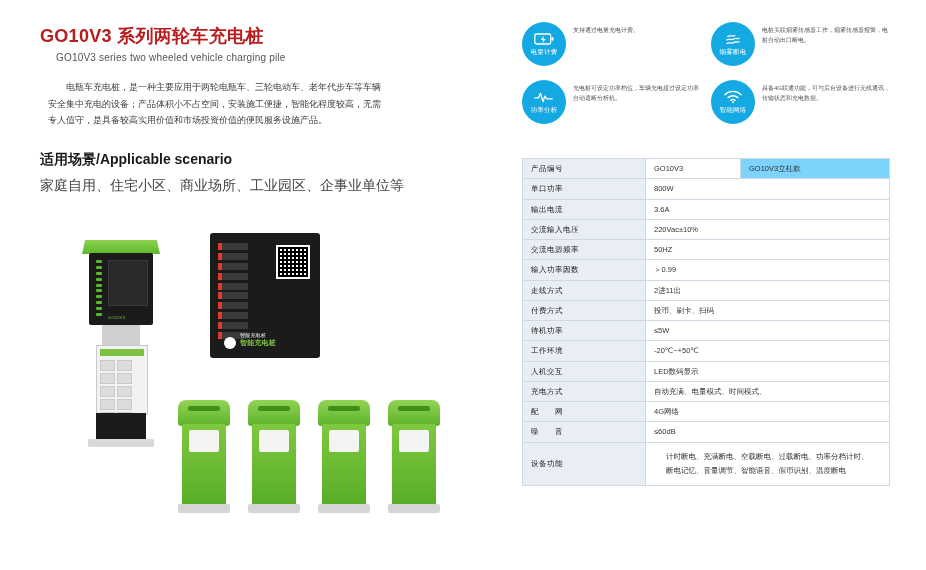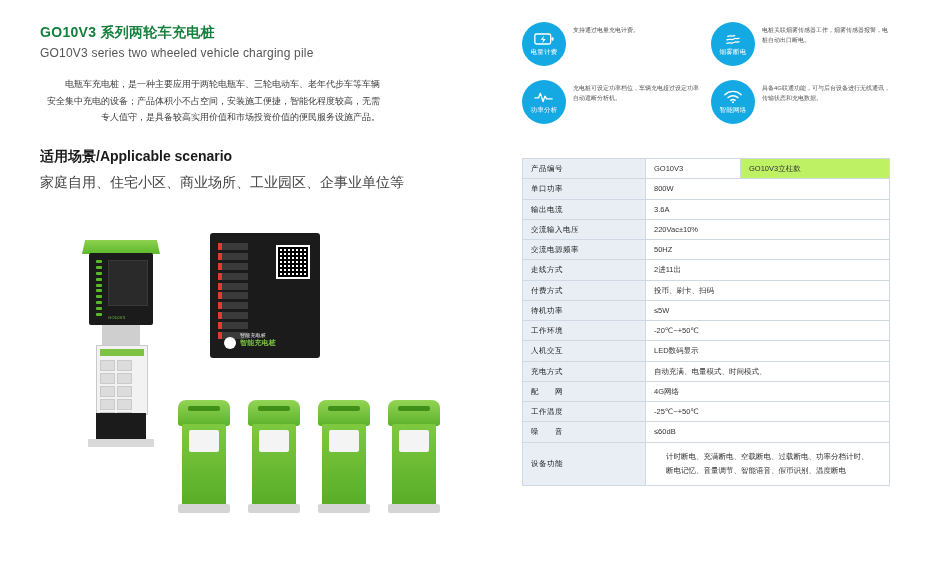--- a/index.html
+++ b/index.html
@@ -9,29 +9,29 @@
     font-family:"Liberation Sans","DejaVu Sans",sans-serif;
     color:#222;
     position:relative;
     overflow:hidden;
   }
   .page{position:relative;width:926px;height:570px;}
 
   
   .left{position:absolute;left:40px;top:24px;width:470px;}
   .title-cn{
-    font-size:14px;font-weight:bold;color:#15803d;letter-spacing:.3px;
+    font-size:18px;font-weight:bold;color:#b91c1c;letter-spacing:.3px;
     margin:0 0 4px 0;
   }
   .title-en{
-    font-size:12px;color:#555;margin:0 0 16px 0;letter-spacing:.2px;
+    font-size:10px;color:#555;margin:0 0 16px 16px;letter-spacing:.2px;
   }
   .intro{
     font-size:9px;line-height:1.85;color:#3b3b3b;text-indent:2em;
-    margin:0 0 22px 0;width:340px;text-align:right;
+    margin:0 0 22px 8px;width:340px;
   }
   .section-head{
     font-size:14px;font-weight:bold;color:#1a1a1a;margin:9px 0 8px 0;
   }
   .section-sub{
     font-size:14px;color:#444;margin:0;
   }
 
   
   .illus{position:absolute;left:40px;top:225px;width:470px;height:310px;}
@@ -134,21 +134,21 @@
     border:1px solid #cfd8e3;border-collapse:collapse;font-size:7.5px;
   }
   table.spec{background:#fff;}
   table.spec td{
     border:1px solid #cfd8e3;padding:4px 8px;color:#333;line-height:1.5;vertical-align:middle;
   }
   table.spec td.k{
     background:#e9eef5;width:106px;color:#222;letter-spacing:.5px;
   }
   table.spec td.v{background:#fff;}
-  table.spec td.v2{background:#bef264;width:132px;}
+  table.spec td.v2{background:#7dd3fc;width:132px;}
   table.spec td.func{line-height:1.9;padding:7px 20px;}
 </style>
 </head>
 <body>
 
 <div class="page">
 
   <div class="left">
     <h1 class="title-cn">GO10V3 系列两轮车充电桩</h1>
     <div class="title-en">GO10V3  series two wheeled vehicle charging pile</div>
@@ -322,20 +322,24 @@
       </tr>
       <tr>
         <td class="k">交流输入电压</td>
         <td class="v" colspan="2">220Vac±10%</td>
       </tr>
       <tr>
         <td class="k">交流电源频率</td>
         <td class="v" colspan="2">50HZ</td>
       </tr>
       <tr>
+        <td class="k">输入功率因数</td>
+        <td class="v" colspan="2">＞0.99</td>
+      </tr>
+      <tr>
         <td class="k">走线方式</td>
         <td class="v" colspan="2">2进11出</td>
       </tr>
       <tr>
         <td class="k">付费方式</td>
         <td class="v" colspan="2">投币、刷卡、扫码</td>
       </tr>
       <tr>
         <td class="k">待机功率</td>
         <td class="v" colspan="2">≤5W</td>
@@ -348,24 +352,20 @@
         <td class="k">人机交互</td>
         <td class="v" colspan="2">LED数码显示</td>
       </tr>
       <tr>
         <td class="k">充电方式</td>
         <td class="v" colspan="2">自动充满、电量模式、时间模式、</td>
       </tr>
       <tr>
         <td class="k">配　　网</td>
         <td class="v" colspan="2">4G网络</td>
-      </tr>
-      <tr>
-        <td class="k">工作温度</td>
-        <td class="v" colspan="2">-25℃~+50℃</td>
       </tr>
       <tr>
         <td class="k">噪　　音</td>
         <td class="v" colspan="2">≤60dB</td>
       </tr>
       <tr>
         <td class="k">设备功能</td>
         <td class="v func" colspan="2">
           <div>计时断电、充满断电、空载断电、过载断电、功率分档计时、</div>
           <div>断电记忆、音量调节、智能语音、假币识别、温度断电</div>

